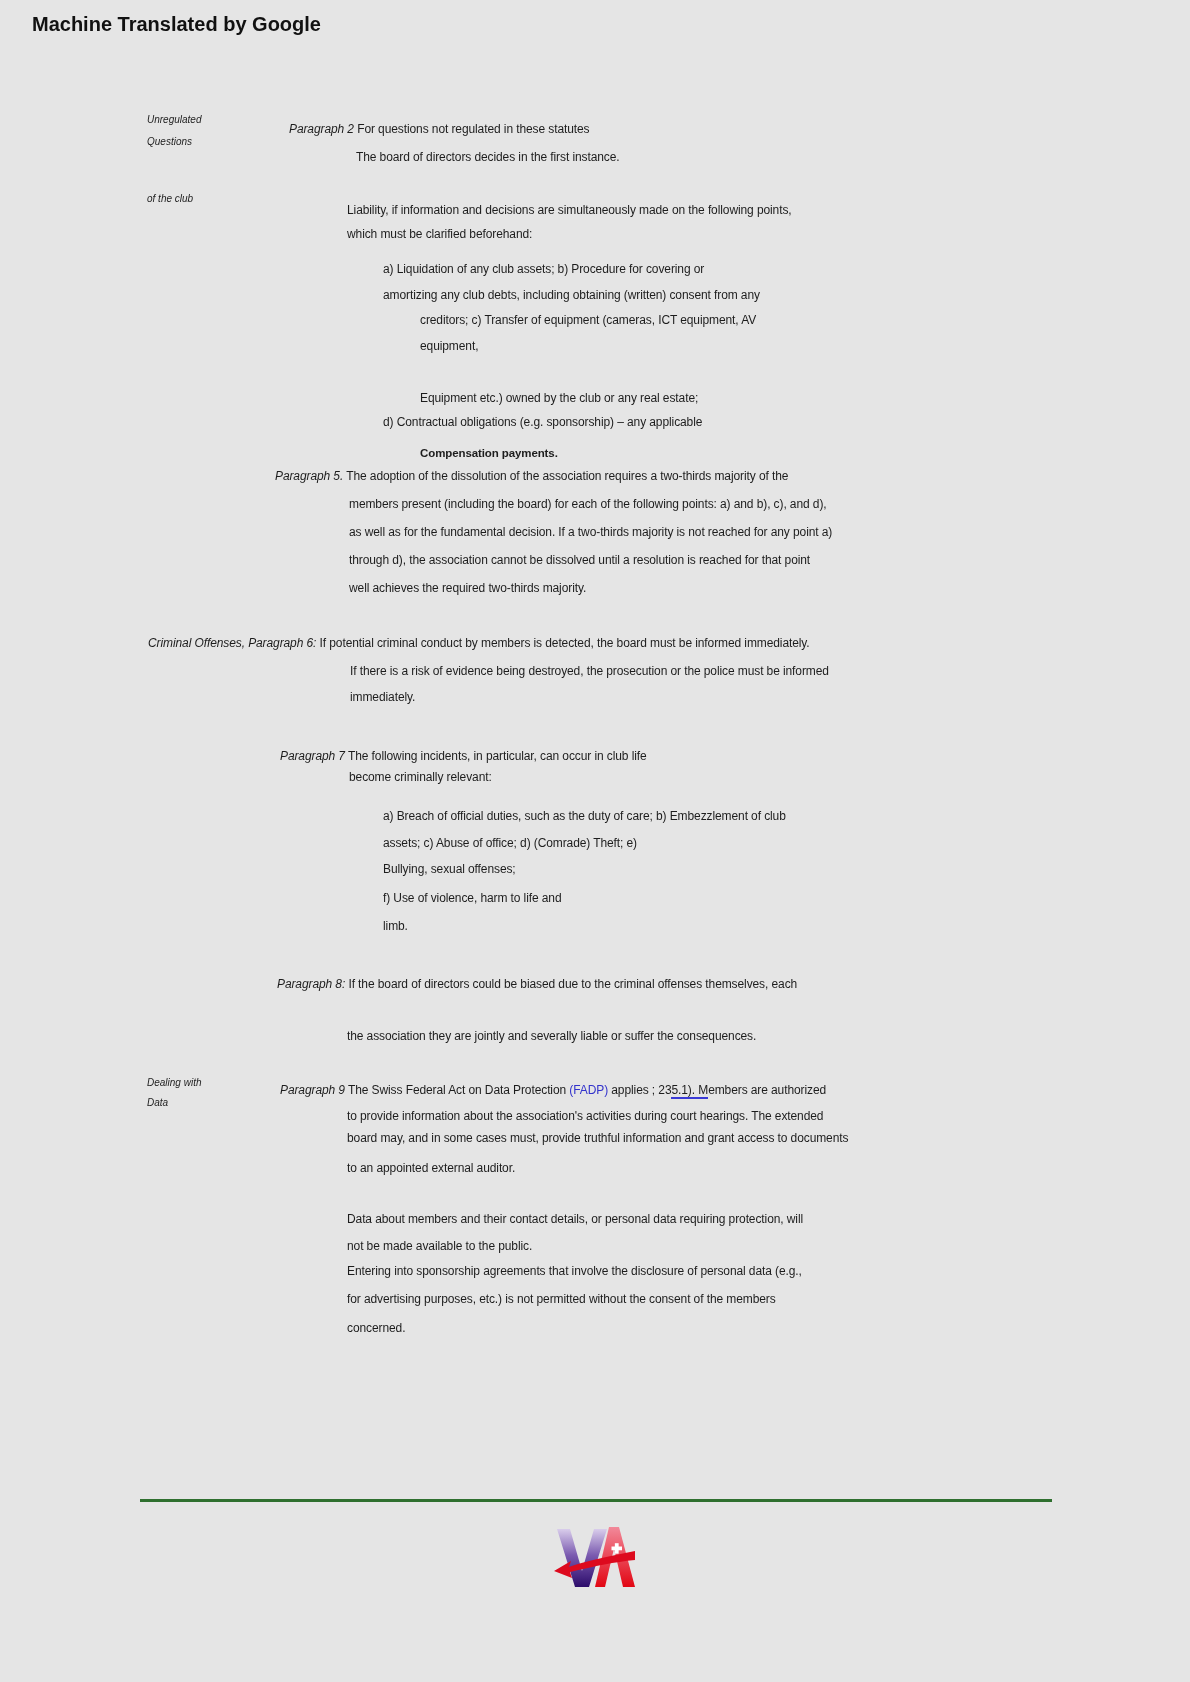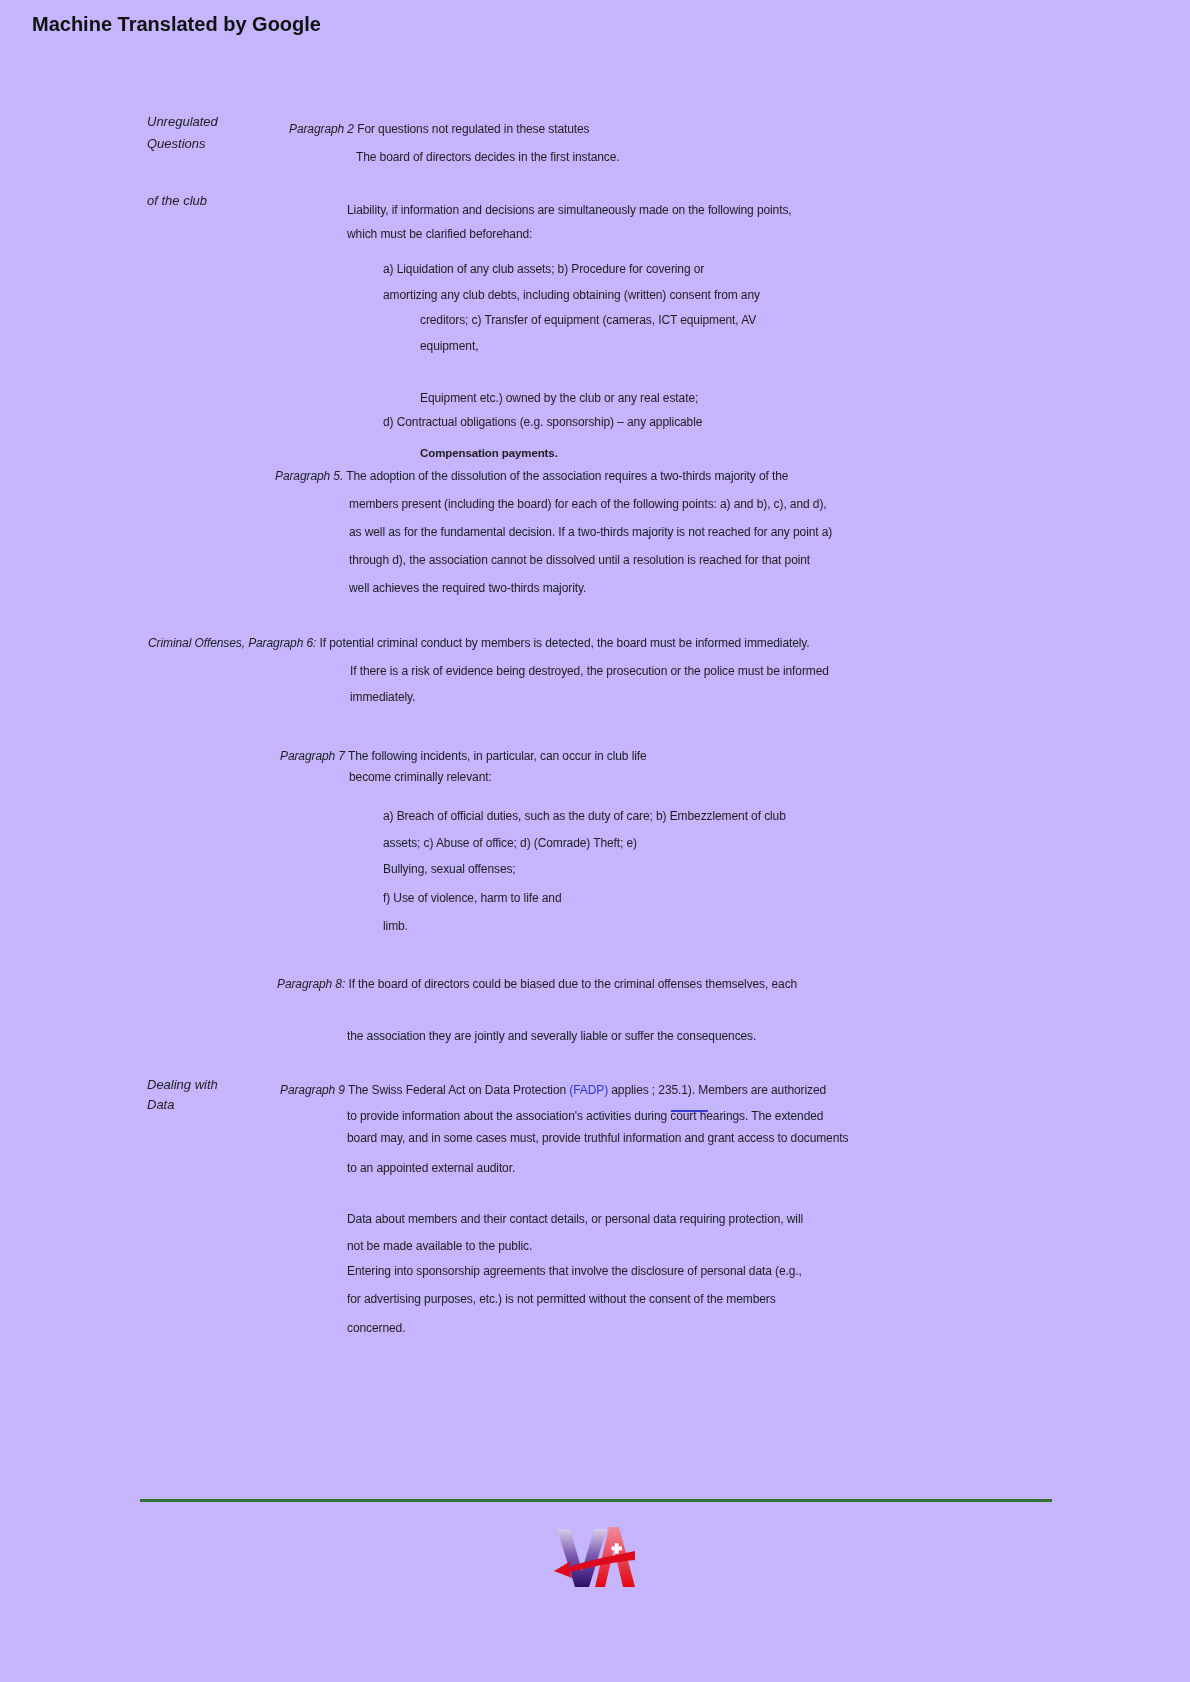--- a/index.html
+++ b/index.html
@@ -1,20 +1,20 @@
 <!DOCTYPE html>
 <html><head>
 <meta charset="utf-8">
 <style>
   html,body{margin:0;padding:0;background:#ffffff;}
   #page{
     position:relative;
     width:1190px;
     height:1682px;
-    background:#c4b5fd;
+    background:#e5e5e5;
     font-family:"Liberation Sans","DejaVu Sans",sans-serif;
     color:#1d1d1d;
     overflow:hidden;
   }
   .ln{
     position:absolute;
     white-space:nowrap;
     font-size:12px;
     letter-spacing:-0.1px;
     line-height:1.2;
@@ -25,27 +25,27 @@
     left:32px; top:13px;
     font-size:20px;
     font-weight:700;
     color:#111111;
     white-space:nowrap;
   }
   .lbl{
     position:absolute;
     white-space:nowrap;
     font-style:italic;
-    font-size:13px;
+    font-size:10px;
     color:#1d1d1d;
   }
   .it{font-style:italic;}
   .sm{font-size:11.5px;font-weight:bold;}
   .link{color:#3333cc;}
-  .uref{border-bottom:2px solid #3a3ad6;padding-bottom:13px;}
+  .uref{border-bottom:2px solid #3a3ad6;padding-bottom:0px;}
   .rule{
     position:absolute;
     left:140px; top:1499px;
     width:912px; height:3px;
     background:#2f6f2f;
   }
   .logo{
     position:absolute;
     left:551px; top:1519px;
     width:88px; height:74px;

